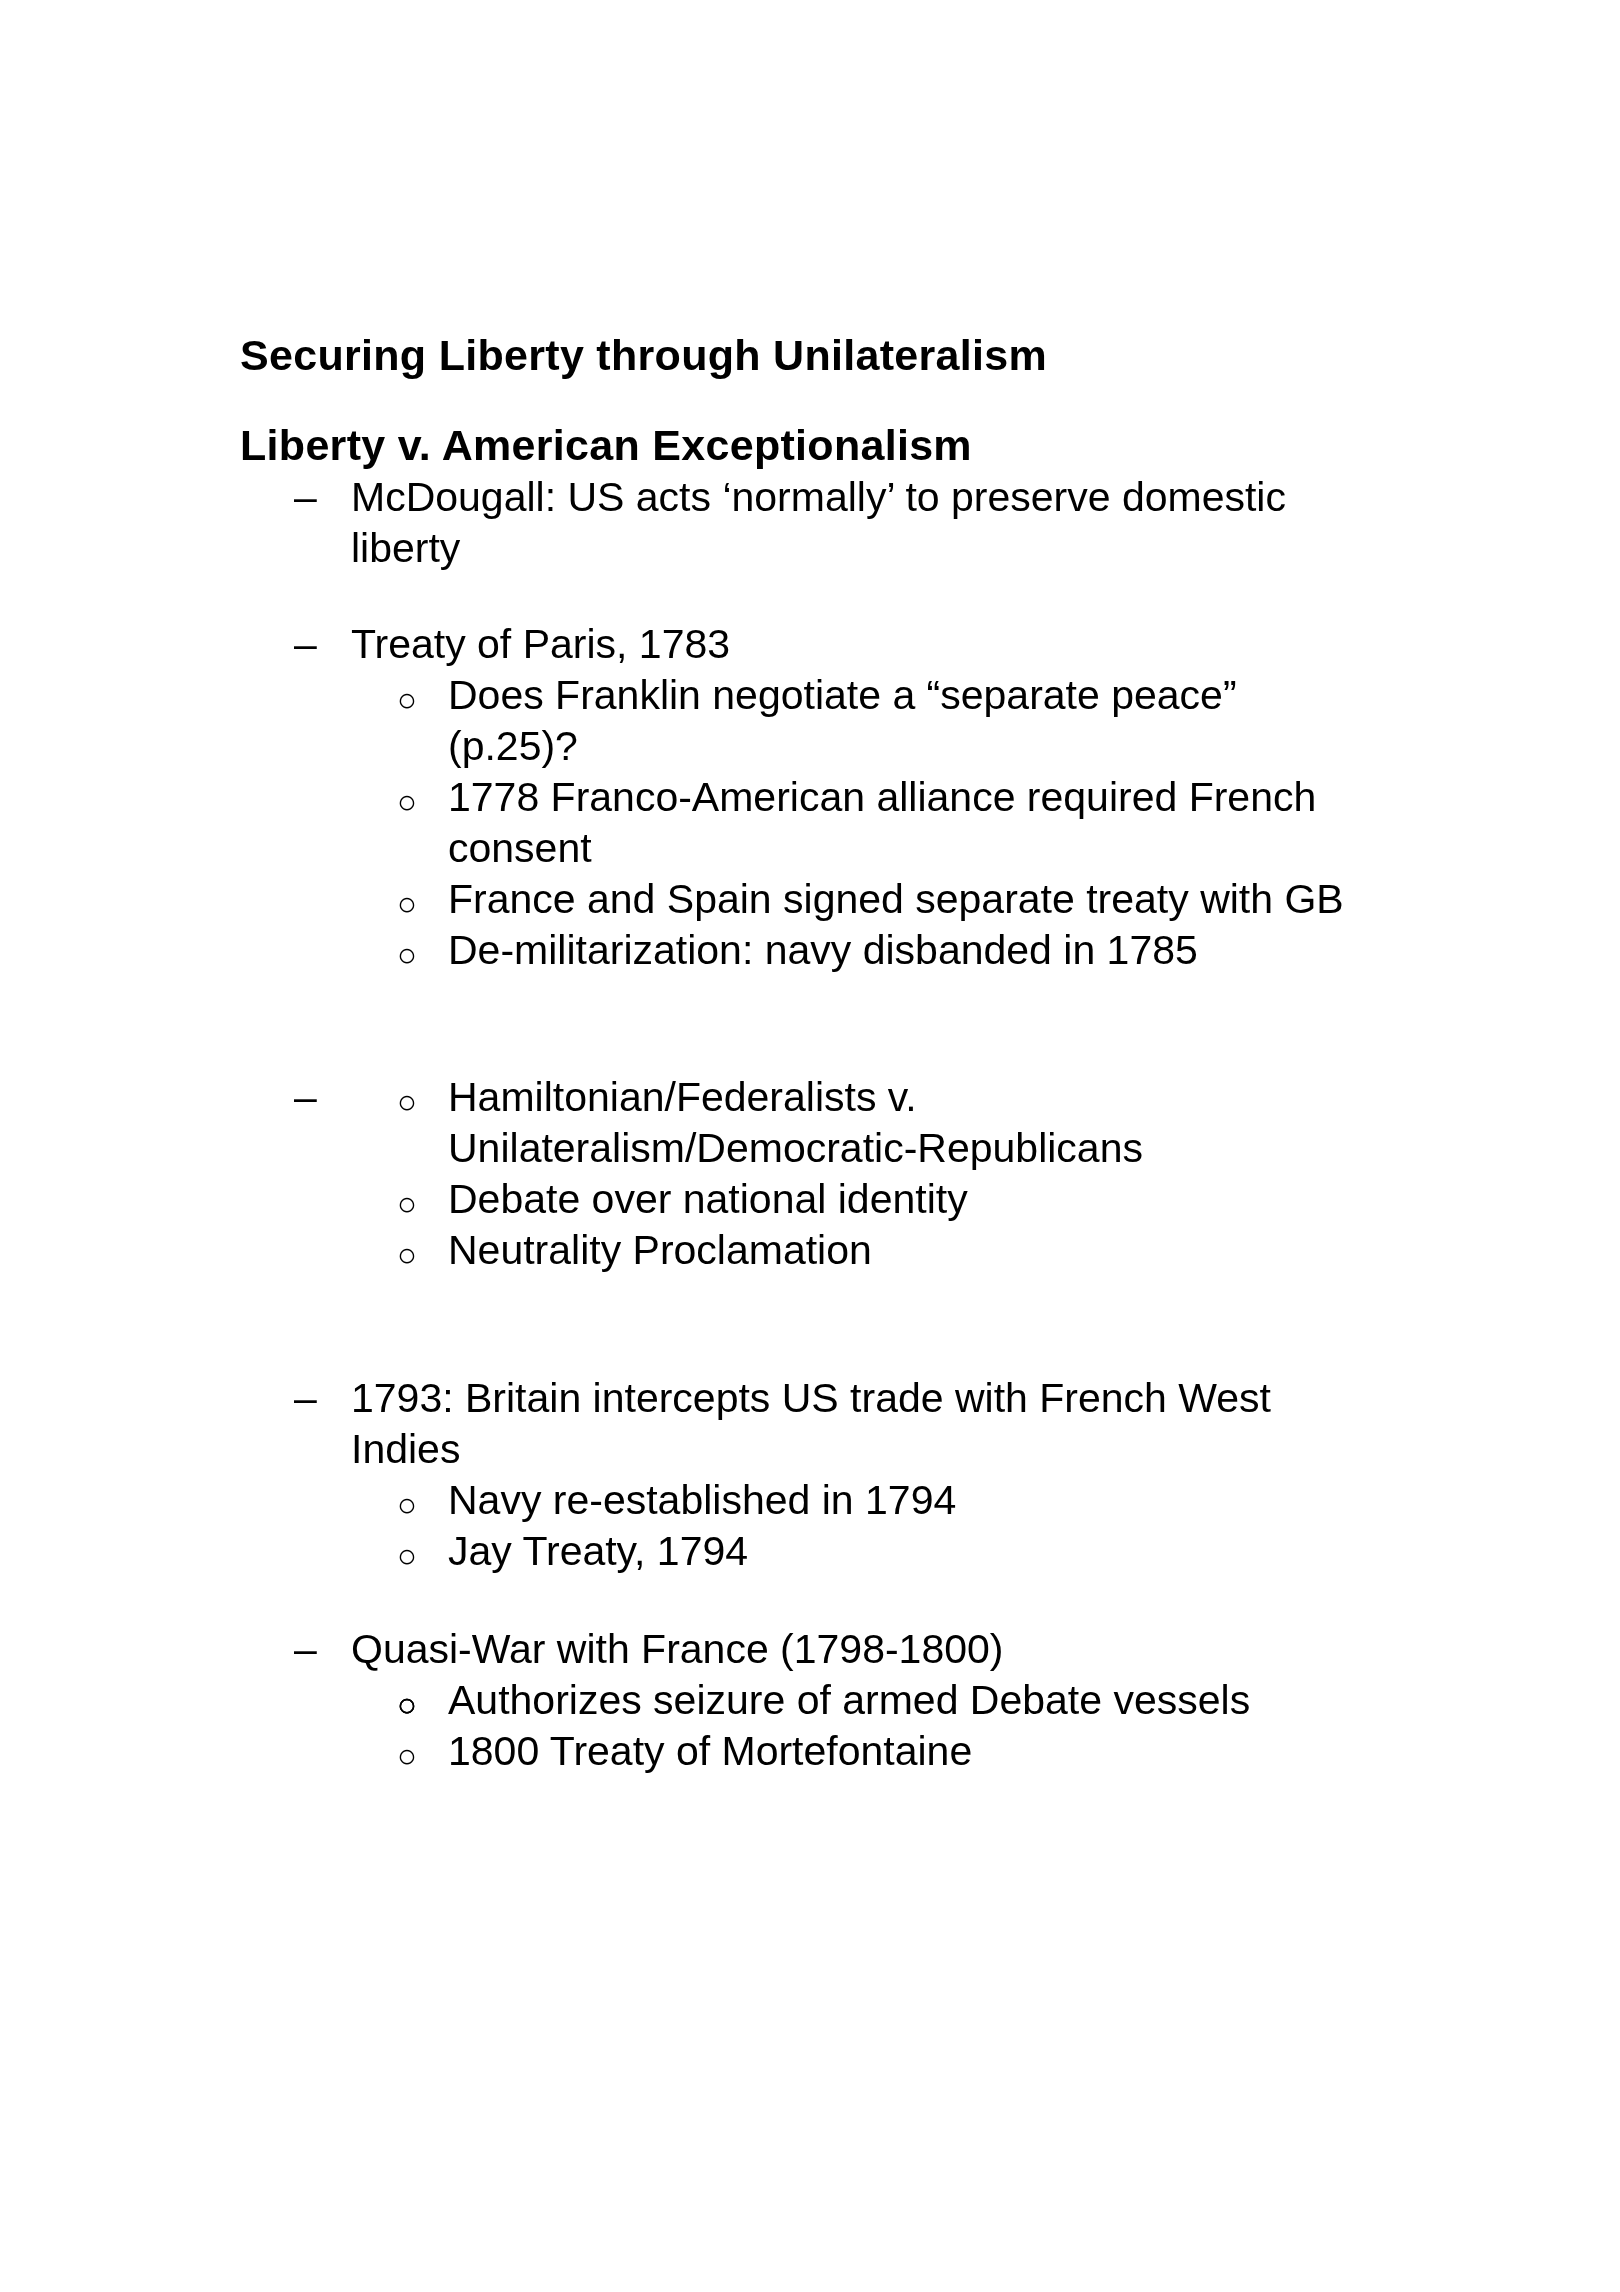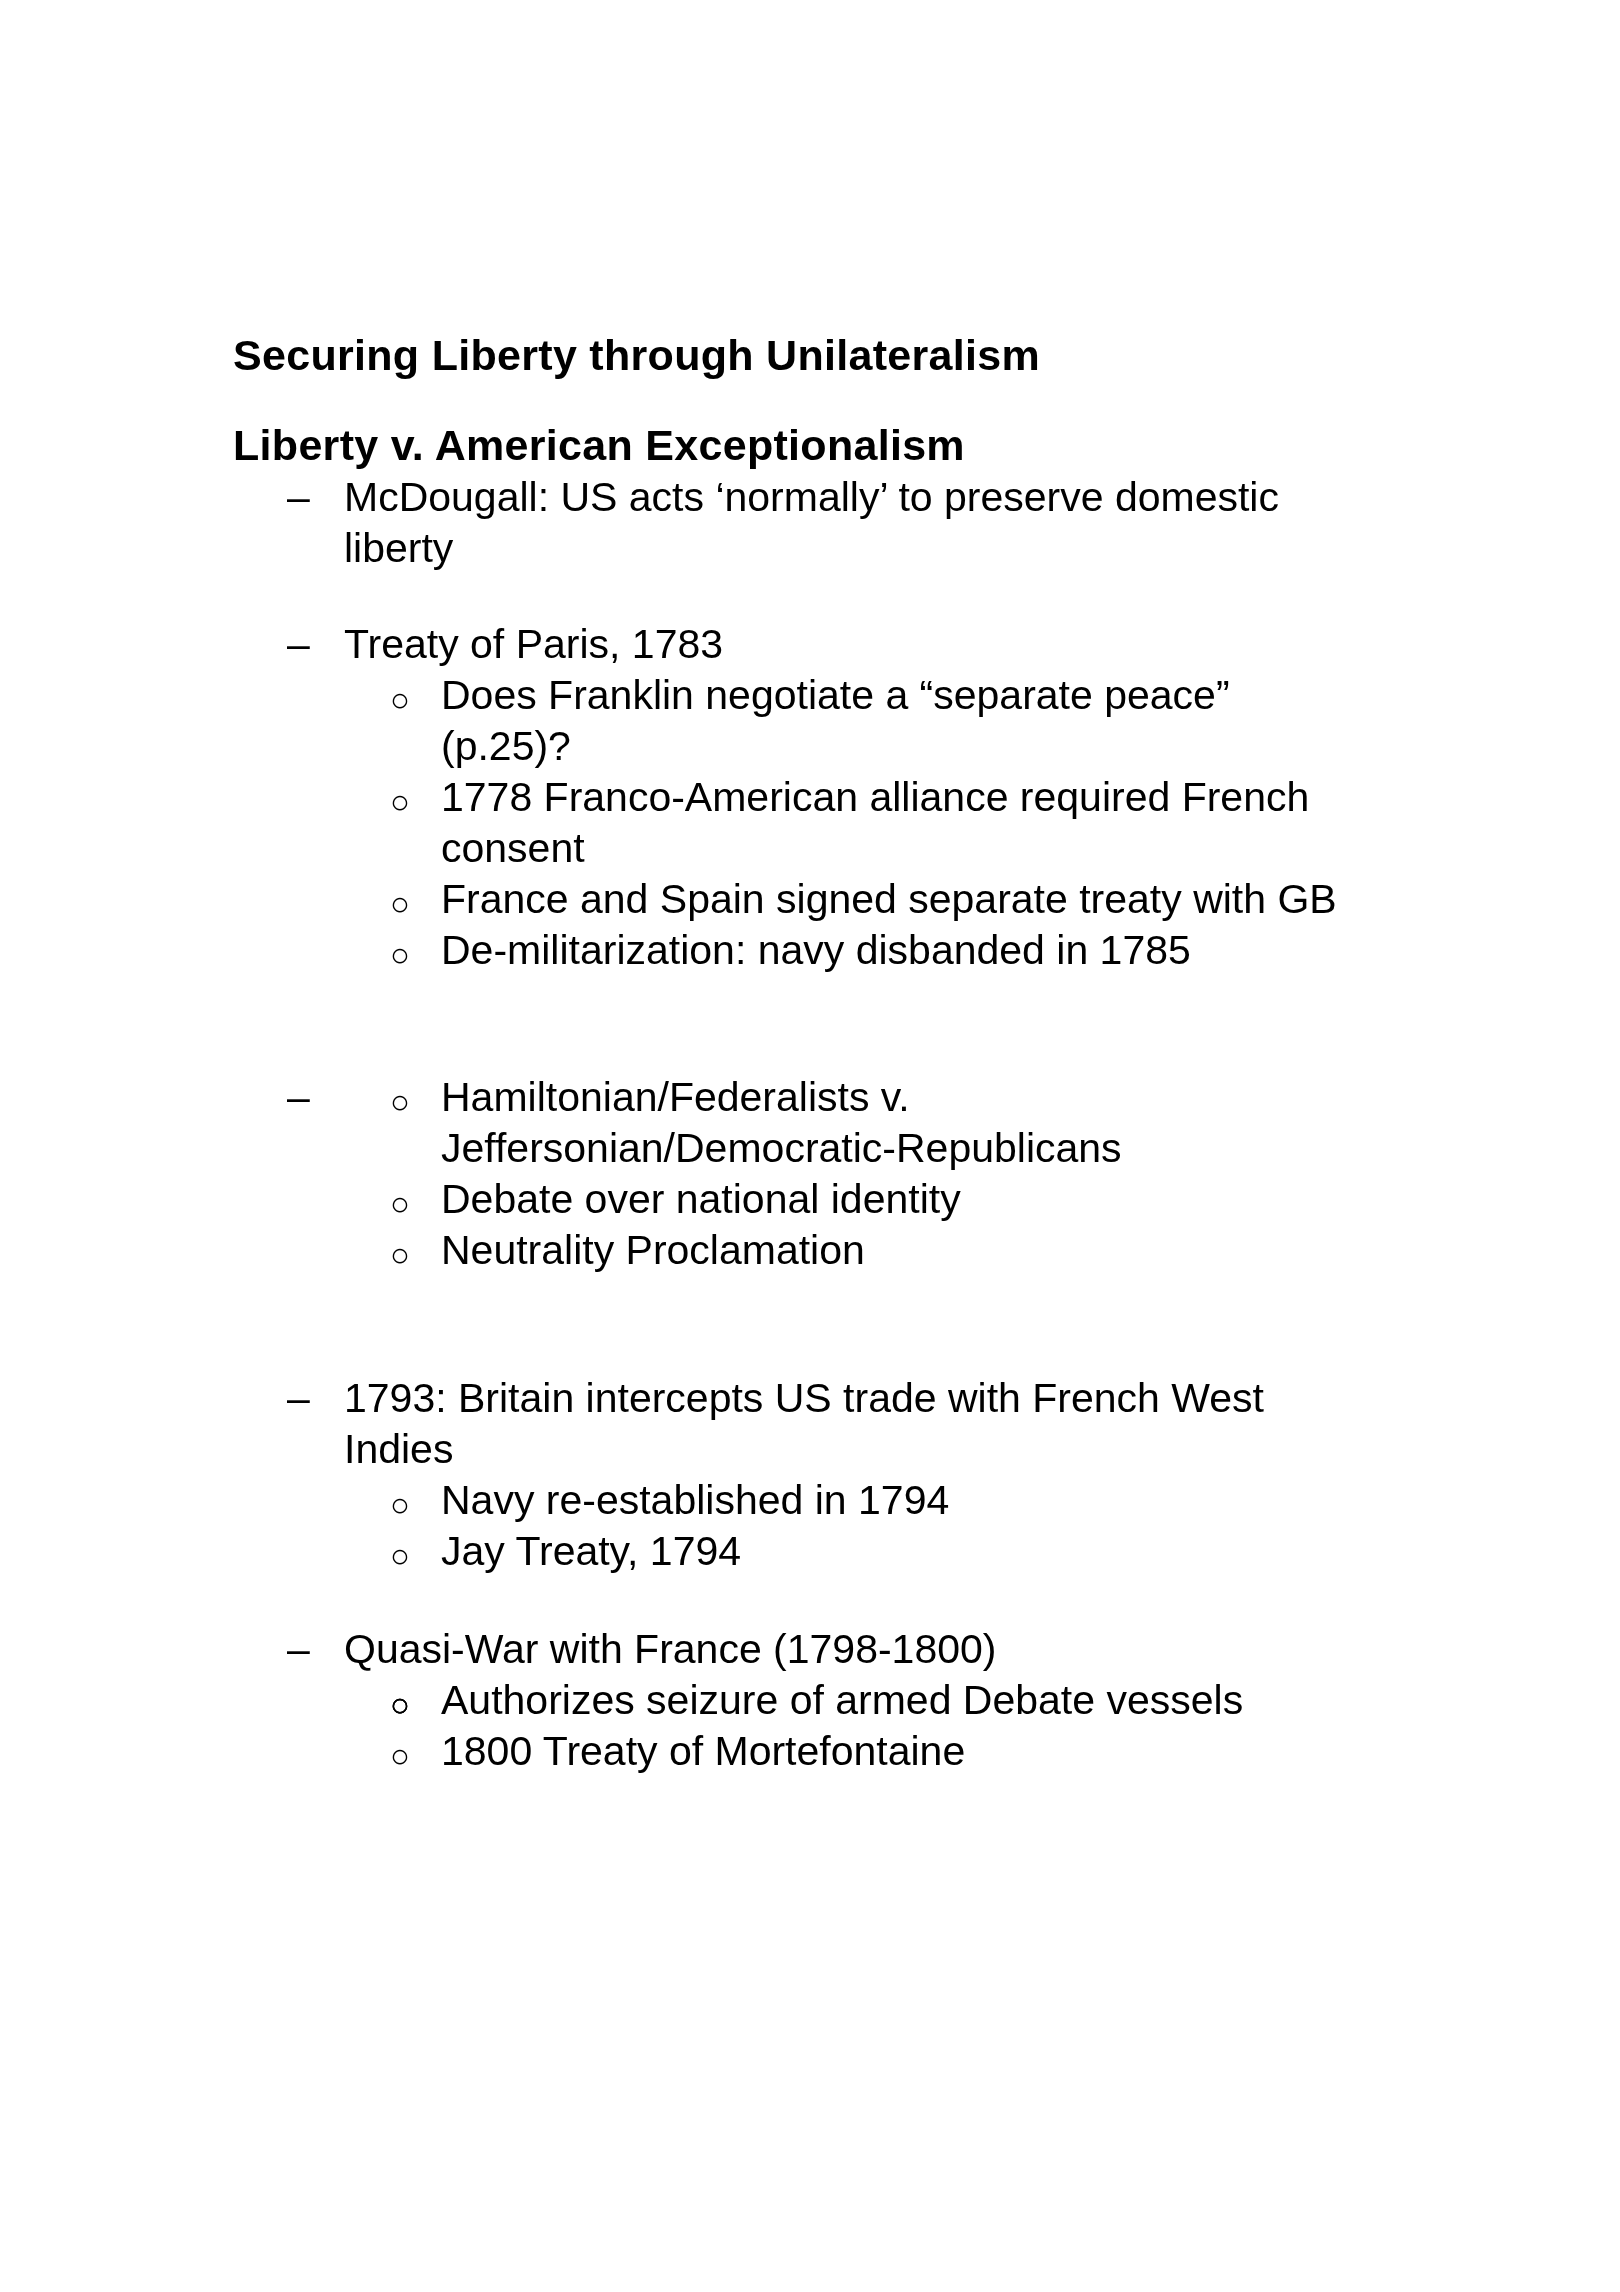--- a/index.html
+++ b/index.html
@@ -11,21 +11,21 @@
     position: relative;
     width: 1620px;
     height: 2293px;
     background: #ffffff;
     font-family: "Liberation Sans", "DejaVu Sans", sans-serif;
     color: #000000;
     overflow: hidden;
   }
   .block {
     position: absolute;
-    left: 233px;
+    left: 240px;
     width: 1119px;
     font-size: 41px;
     line-height: 51px;
     color: #000000;
   }
   .title-text {
     font-size: 43px;
     font-weight: bold;
     letter-spacing: 0.3px;
   }
@@ -95,21 +95,21 @@
       <span>De-militarization: navy disbanded in 1785</span>
     </div>
   </div>
 
   <div class="block t-sec3">
     <div class="item1">
       <span class="m1">–</span>
     </div>
     <div class="item2">
       <span class="m2">○</span>
-      <span>Hamiltonian/Federalists v. Jeffersonian/Democratic-Republicans</span>
+      <span>Hamiltonian/Federalists v. Unilateralism/Democratic-Republicans</span>
     </div>
     <div class="item2">
       <span class="m2">○</span>
       <span>Debate over national identity</span>
     </div>
     <div class="item2">
       <span class="m2">○</span>
       <span>Neutrality Proclamation</span>
     </div>
   </div>

